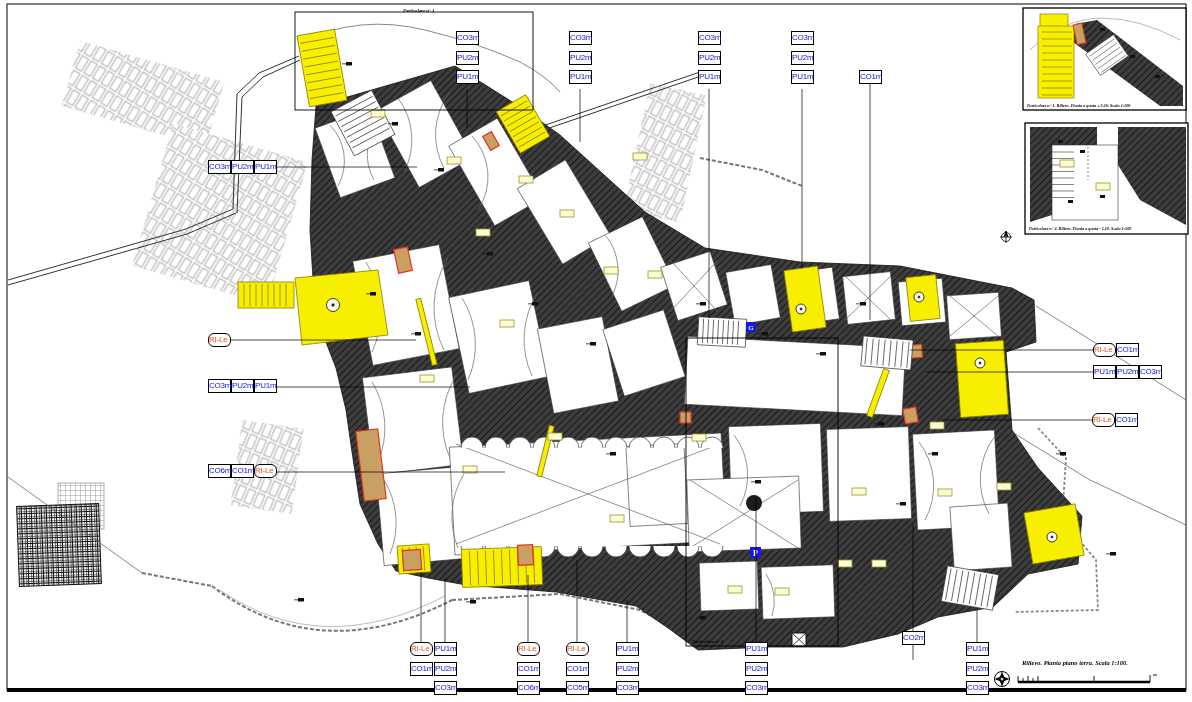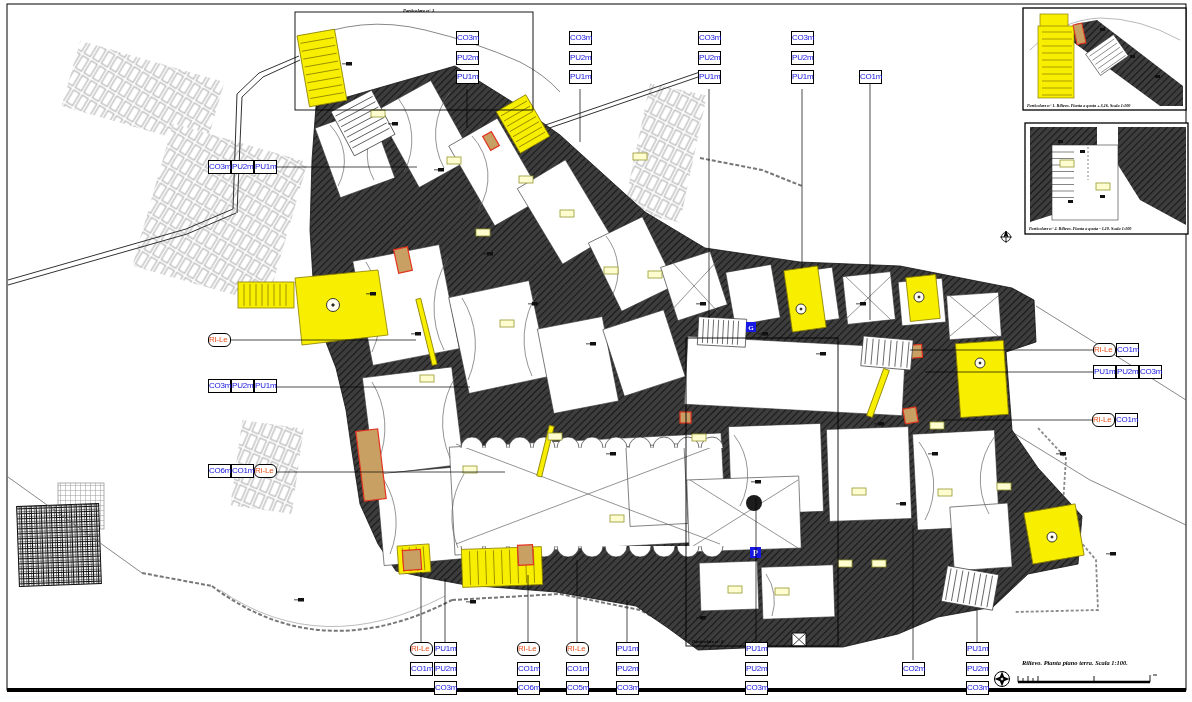--- a/index.html
+++ b/index.html
@@ -466,20 +466,20 @@
 <div class="tag-col" style="left:616px;top:642px">
   <div class="tag">PU1m</div>
   <div class="tag">PU2m</div>
   <div class="tag">CO3m</div>
 </div>
 <div class="tag-col" style="left:745px;top:642px">
   <div class="tag">PU1m</div>
   <div class="tag">PU2m</div>
   <div class="tag">CO3m</div>
 </div>
-<div class="tag-col" style="left:902px;top:662px">
+<div class="tag-col" style="left:902px;top:631px">
   <div class="tag">CO2m</div>
 </div>
 <div class="tag-col" style="left:966px;top:642px">
   <div class="tag">PU1m</div>
   <div class="tag">PU2m</div>
   <div class="tag">CO3m</div>
 </div>
 
 </body></html>

